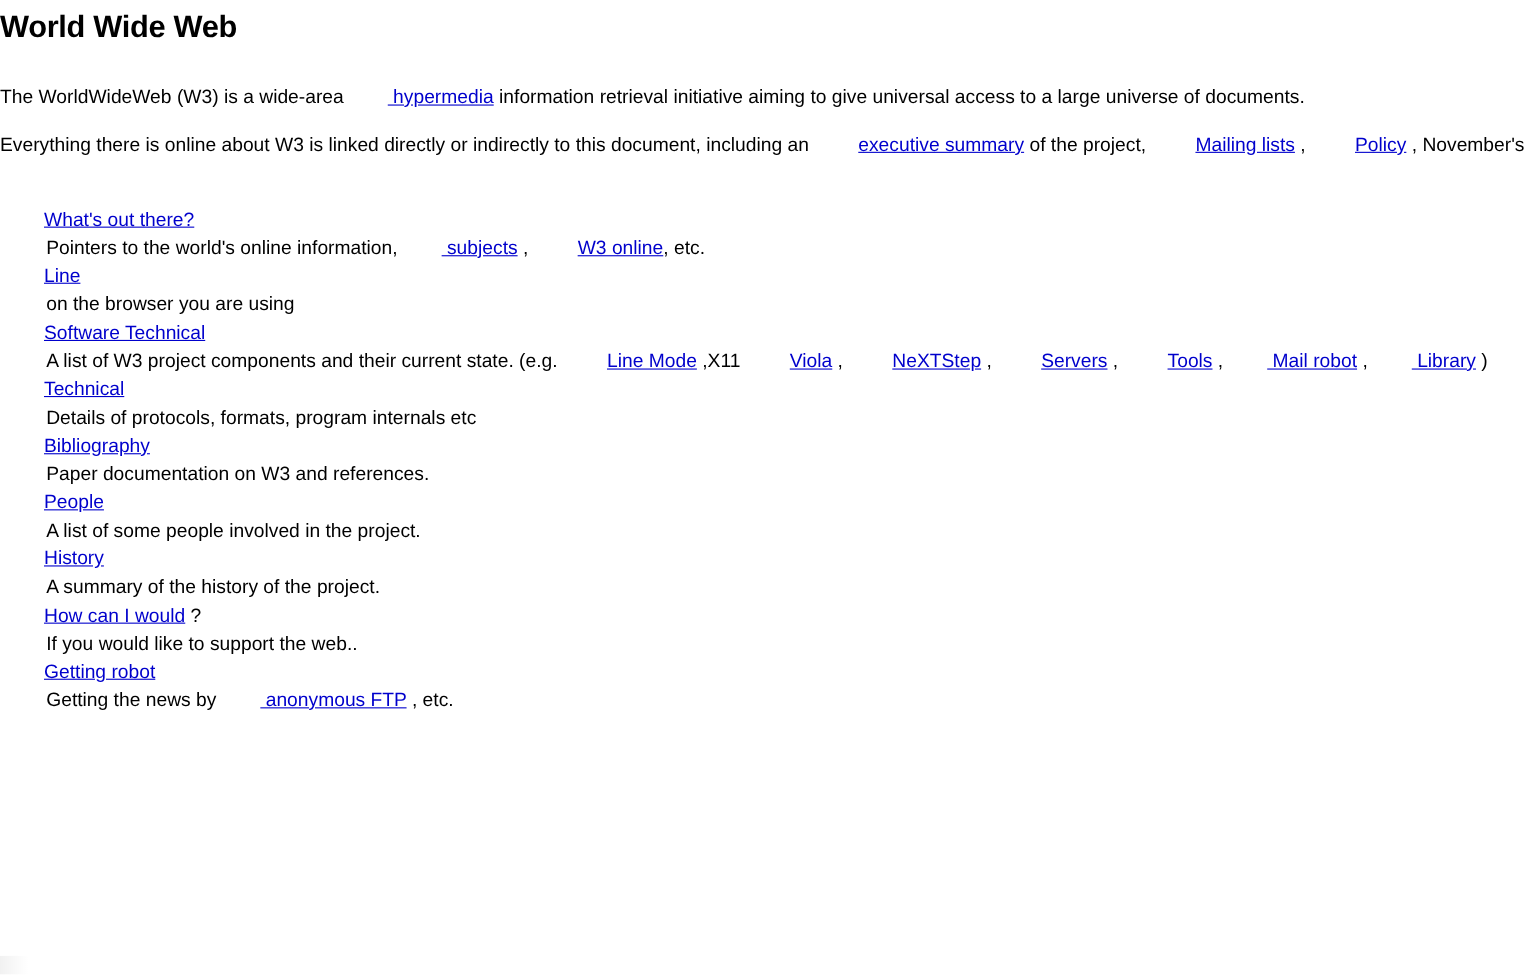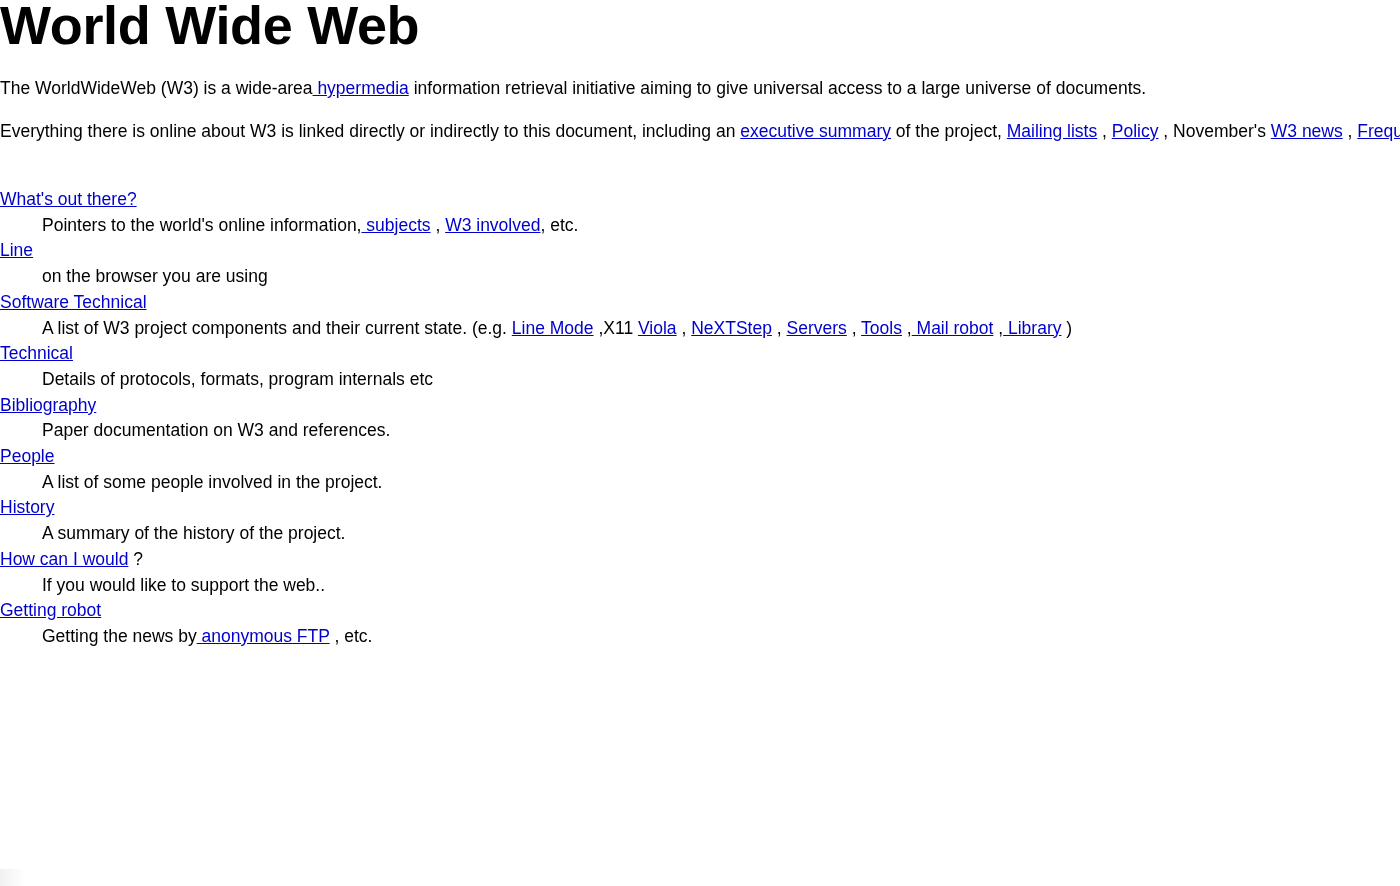--- a/index.html
+++ b/index.html
@@ -30,21 +30,21 @@
   #doc {
     position: absolute;
     left: 0;
     top: 0;
     width: 1600px;       
     padding: 0;
   }
 
   h1.page-title {
     font-family: "Liberation Sans", "DejaVu Sans", sans-serif;
-    font-size: 54px;
+    font-size: 28px;
     font-weight: bold;
     line-height: 46px;
     letter-spacing: -0.3px;
     margin: 0;
     padding: 0;
     position: absolute;
     left: 0;
     top: 2px;
     white-space: nowrap;
     color: #000000;
@@ -86,20 +86,21 @@
     margin: 0 0 0 42px;
     padding: 0;
     white-space: nowrap;
   }
 
   a.wlink {
     color: #0000cc;
     text-decoration: underline;
     text-underline-offset: 1px;
     cursor: pointer;
+    padding-left: 40px;
   }
 
   
   #hscroll-remnant {
     position: absolute;
     left: 0;
     bottom: 0;
     width: 26px;
     height: 17px;
     background: linear-gradient(to right, rgba(0,0,0,0.055), rgba(0,0,0,0.0));
@@ -114,21 +115,21 @@
 
     <h1 class="page-title">World Wide Web</h1>
 
     <p class="para" id="para-intro"><span>The WorldWideWeb (W3) is a wide-area</span><a class="wlink" href="#"> hypermedia</a><span> information retrieval initiative aiming to give universal access to a large universe of documents.</span></p>
 
     <p class="para" id="para-every"><span>Everything there is online about W3 is linked directly or indirectly to this document, including an </span><a class="wlink" href="#">executive summary</a><span> of the project, </span><a class="wlink" href="#">Mailing lists</a><span> , </span><a class="wlink" href="#">Policy</a><span> , November's </span><a class="wlink" href="#">W3 news</a><span> , </span><a class="wlink" href="#">Frequently Asked Questions</a></p>
 
     <dl class="dir">
 
       <dt><a class="wlink" href="#">What's out there?</a><span></span></dt>
-      <dd><span>Pointers to the world's online information,</span><a class="wlink" href="#"> subjects</a><span> , </span><a class="wlink" href="#">W3 involved</a><span>, etc.</span></dd>
+      <dd><span>Pointers to the world's online information,</span><a class="wlink" href="#"> subjects</a><span> , </span><a class="wlink" href="#">W3 online</a><span>, etc.</span></dd>
 
       <dt><a class="wlink" href="#">Line</a><span></span></dt>
       <dd><span>on the browser you are using</span></dd>
 
       <dt><a class="wlink" href="#">Software Technical</a><span></span></dt>
       <dd><span>A list of W3 project components and their current state. (e.g. </span><a class="wlink" href="#">Line Mode</a><span> ,X11 </span><a class="wlink" href="#">Viola</a><span> , </span><a class="wlink" href="#">NeXTStep</a><span> , </span><a class="wlink" href="#">Servers</a><span> , </span><a class="wlink" href="#">Tools</a><span> ,</span><a class="wlink" href="#"> Mail robot</a><span> ,</span><a class="wlink" href="#"> Library</a><span> )</span></dd>
 
       <dt><a class="wlink" href="#">Technical</a><span></span></dt>
       <dd><span>Details of protocols, formats, program internals etc</span></dd>
 

